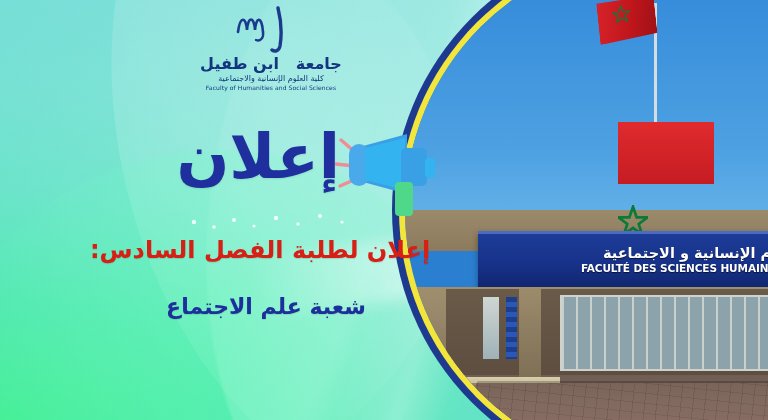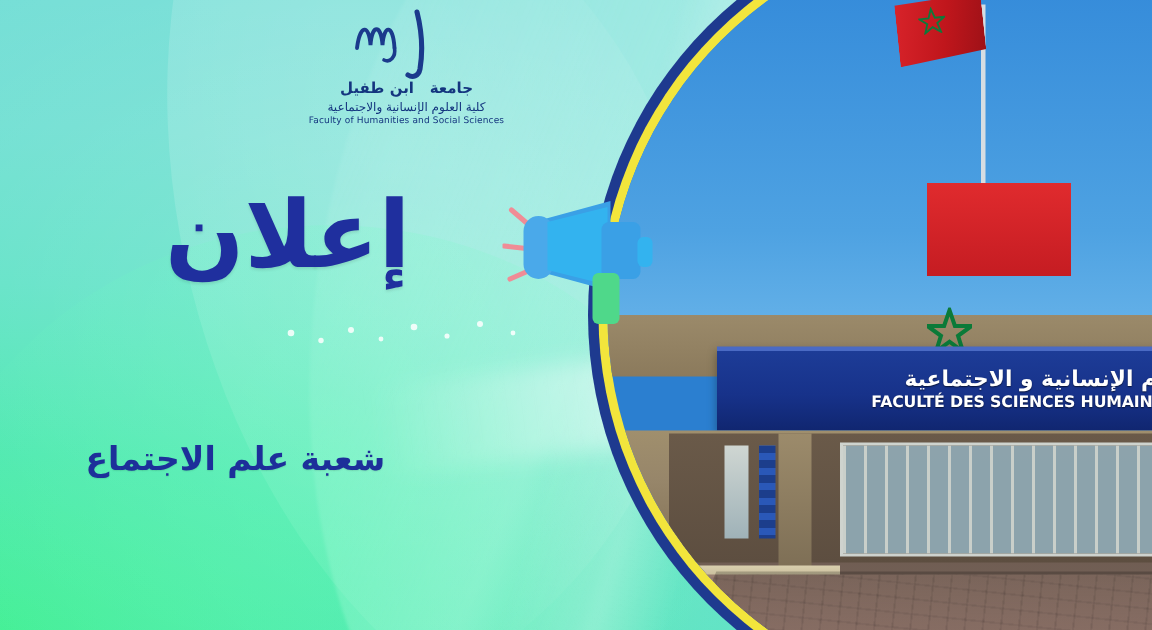--- a/index.html
+++ b/index.html
@@ -217,31 +217,31 @@
     color:#1b3a8c;
   }
   .logo-mark { display:block; margin:0 auto; }
   .logo-line {
     font-size:8px;
     letter-spacing:.1px;
     line-height:1.25;
     color:#14357f;
     white-space:nowrap;
   }
-  .logo-ar1 { font-size:10px; font-weight:bold; direction:rtl; }
+  .logo-ar1 { font-size:16px; font-weight:bold; direction:rtl; }
   .logo-tif { font-size:8.5px; font-weight:bold; letter-spacing:.4px; }
   .logo-ar2 { font-size:8px; font-weight:normal; direction:rtl; }
   .logo-en  { font-size:6px; letter-spacing:.1px; }
 
   
   .headline {
     position:absolute;
     left:110px; top:126px;
     width:230px;
-    text-align:left;
+    text-align:right;
     direction:rtl;
     font-size:62px;
     font-weight:bold;
     color:#1f2f9e;
     letter-spacing:1px;
     line-height:1;
     text-shadow:0 1px 2px rgba(0,0,0,.10);
   }
 
   
@@ -259,23 +259,23 @@
     text-align:center;
     direction:rtl;
     font-size:24px;
     font-weight:bold;
     color:#d81f16;
     white-space:nowrap;
     text-shadow:0 1px 1px rgba(0,0,0,.12);
   }
   .line-blue {
     position:absolute;
-    left:57px; top:294px;
+    left:46px; top:294px;
     width:440px;
-    text-align:left;
+    text-align:center;
     direction:rtl;
     font-size:22px;
     font-weight:bold;
     color:#1d2f9a;
     white-space:nowrap;
     text-shadow:0 1px 1px rgba(0,0,0,.10);
   }
   .sparkles { position:absolute; left:180px; top:196px; width:200px; height:40px; }
 </style>
 </head>
@@ -368,15 +368,16 @@
       <line x1="5" y1="62" x2="21" y2="55"></line>
     </g>
     <path d="M28 22 L72 10 L72 70 L28 58 Z" fill="#3aa0e6"></path>
     <rect x="14" y="20" width="20" height="42" rx="10" fill="#4aa9ea"></rect>
     <path d="M30 24 L70 14 L70 66 L30 56 Z" fill="#33b3ef"></path>
     <rect x="66" y="24" width="26" height="38" rx="5" fill="#3aa0e6"></rect>
     <rect x="90" y="34" width="10" height="20" rx="4" fill="#33b3ef"></rect>
     <rect x="60" y="58" width="18" height="34" rx="4" fill="#4fd88a"></rect>
   </svg>
 
+  <div class="line-red">إعلان لطلبة الفصل السادس:</div>
   <div class="line-blue">شعبة علم الاجتماع</div>
 
 </div>
 
 </body></html>

